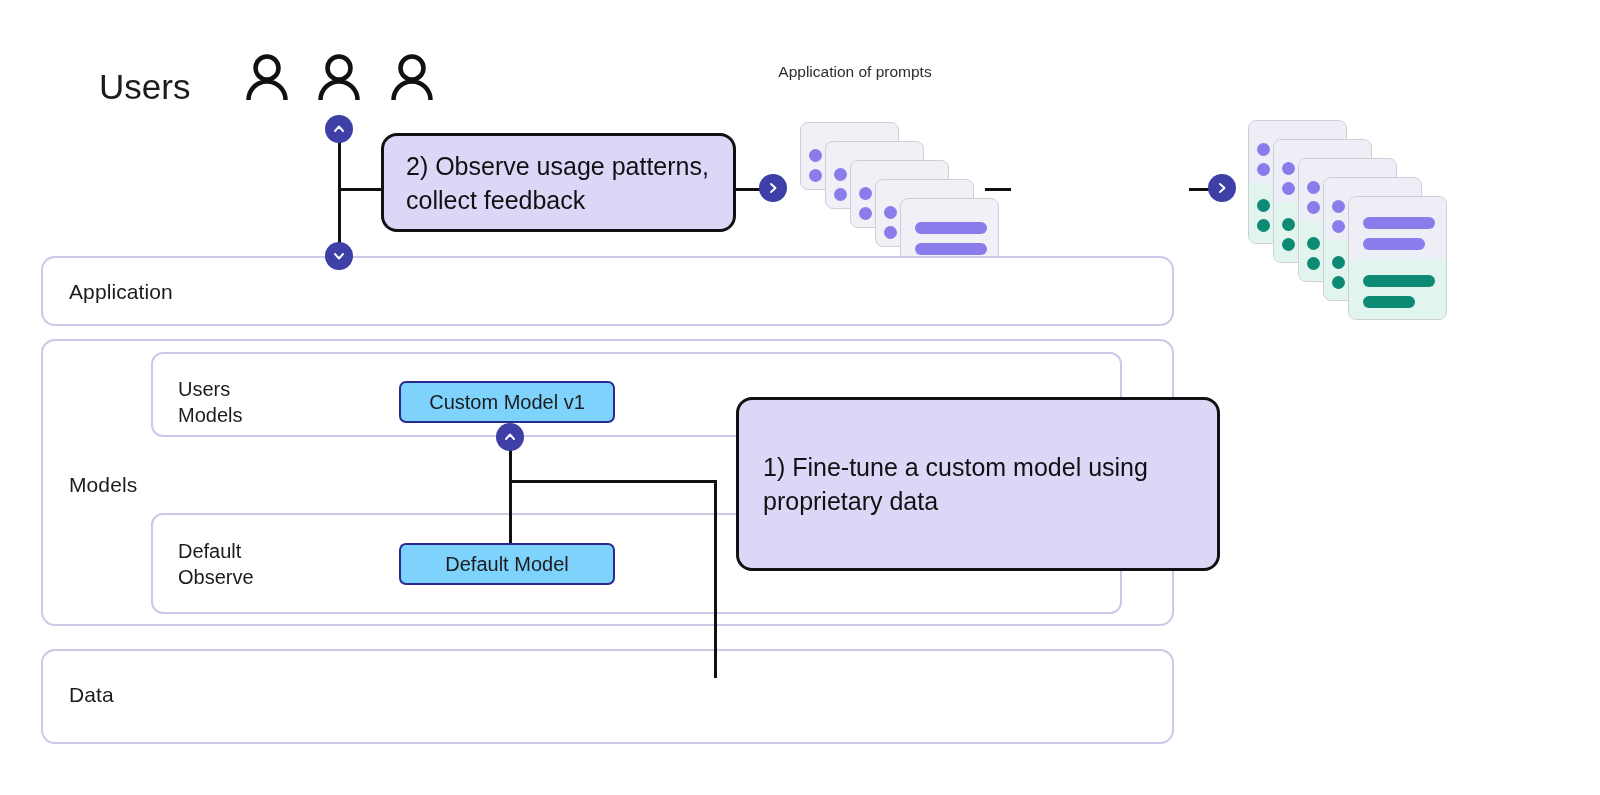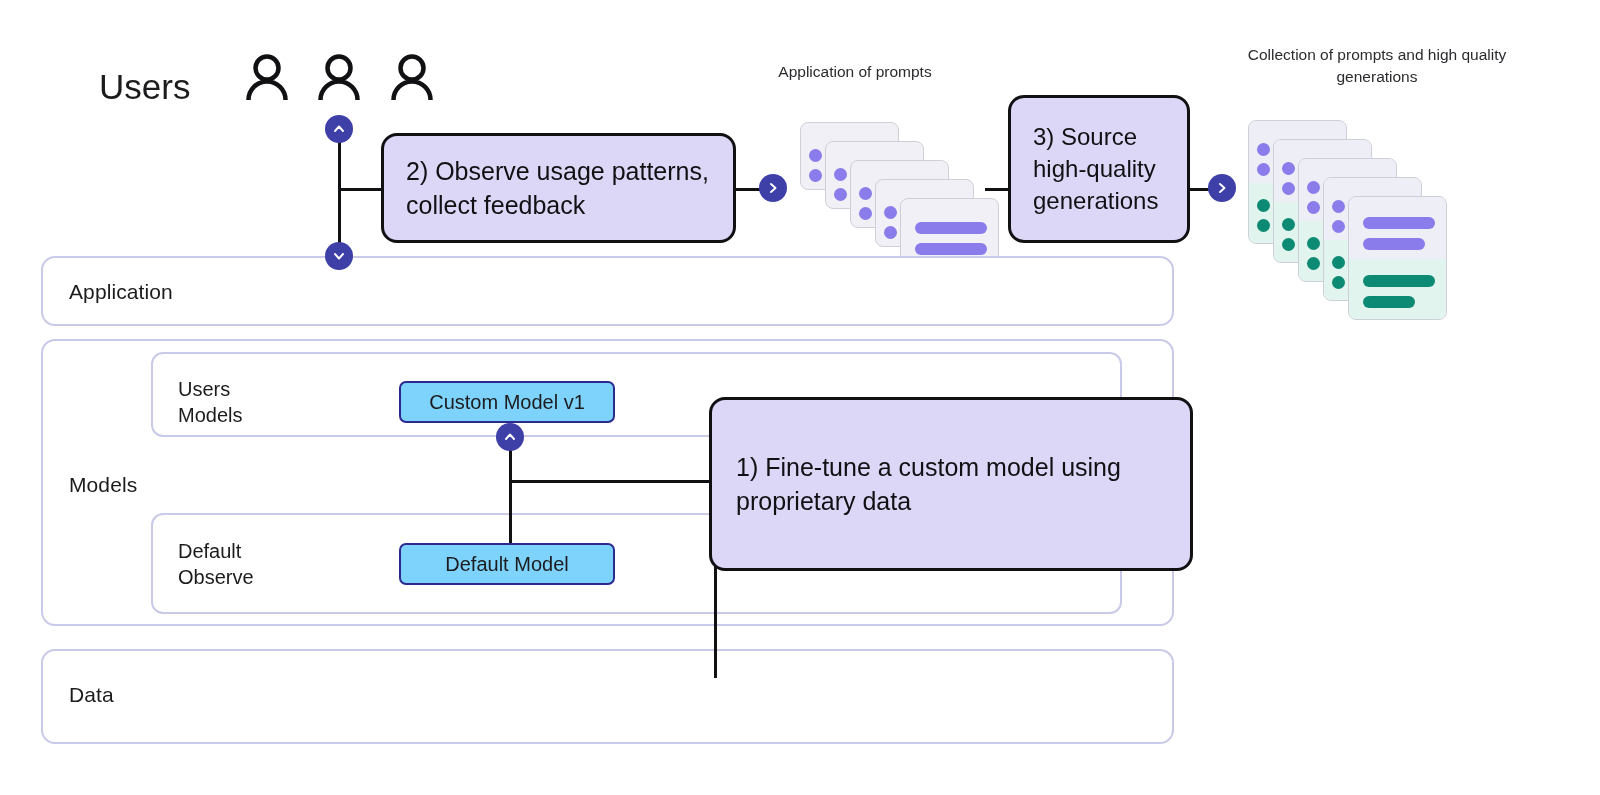--- a/index.html
+++ b/index.html
@@ -207,21 +207,21 @@
     <svg width="14" height="14" viewBox="0 0 14 14">
         <path d="M5 3 L9.5 7 L5 11" fill="none" stroke="#ffffff" stroke-width="1.9" stroke-linecap="round" stroke-linejoin="round"></path>
       </svg>
   </div>
   <div class="badge" style="left:1208px; top:174px;">
     <svg width="14" height="14" viewBox="0 0 14 14">
         <path d="M5 3 L9.5 7 L5 11" fill="none" stroke="#ffffff" stroke-width="1.9" stroke-linecap="round" stroke-linejoin="round"></path>
       </svg>
   </div>
 
-  <div class="callout" style="left:381px; top:133px; width:355px; height:110px;">2) Observe usage patterns,
+  <div class="callout" style="left:381px; top:133px; width:355px; height:99px;">2) Observe usage patterns,
 collect feedback</div>
 
   <div class="caption" style="left:740px; top:61px; width:230px;">Application of prompts</div>
 
   <div class="stack" style="left:800px; top:122px; width:190px; height:125px;">
 
     <div class="card" style="left:0px; top:0px; width:99px; height:68px;">
       <div class="row" style="left:8px; top:26px;">
           <span class="dot dot-purple"></span>
           <span class="bar bar-purple" style="width:75px;"></span>
@@ -264,25 +264,21 @@
           <span class="bar bar-purple" style="width:75px;"></span>
         </div>
     </div>
 
     <div class="card" style="left:100px; top:76px; width:99px; height:68px;">
       <div class="wide-bar bar-purple" style="left:14px; top:23px; width:72px;"></div>
       <div class="wide-bar bar-purple" style="left:14px; top:44px; width:72px;"></div>
     </div>
   </div>
 
-  <div class="callout" style="left:1008px; top:95px; width:182px; height:148px; line-height:32px; font-size:24px;">3) Source
-high-quality
-generations</div>
-
-  <div class="caption" style="left:1228px; top:44px; width:298px;">Collection of prompts and high quality generations</div>
+
 
   <div class="stack" style="left:1248px; top:120px; width:190px; height:190px;">
 
     <div class="card" style="left:0px; top:0px; width:99px; height:124px;">
       <div class="card-half half-top" style="top:0px; height:62px;"></div>
       <div class="card-half half-bottom" style="top:62px; height:62px;"></div>
       <div class="row" style="left:8px; top:22px;">
           <span class="dot dot-purple"></span>
           <span class="bar bar-purple" style="width:75px;"></span>
         </div>
@@ -398,16 +394,16 @@
 
   <div class="badge" style="left:496px; top:423px;">
     <svg width="14" height="14" viewBox="0 0 14 14">
         <path d="M3 9 L7 4.5 L11 9" fill="none" stroke="#ffffff" stroke-width="1.9" stroke-linecap="round" stroke-linejoin="round"></path>
       </svg>
   </div>
 
   <div class="chip" style="left:399px; top:381px; width:216px; height:42px;">Custom Model v1</div>
   <div class="chip" style="left:399px; top:543px; width:216px; height:42px;">Default Model</div>
 
-  <div class="callout" style="left:709px; top:397px; width:484px; height:174px; padding-left:24px;">1) Fine-tune a custom model using
+  <div class="callout" style="left:736px; top:397px; width:484px; height:174px; padding-left:24px;">1) Fine-tune a custom model using
 proprietary data</div>
 
 </div>
 
 </body></html>

